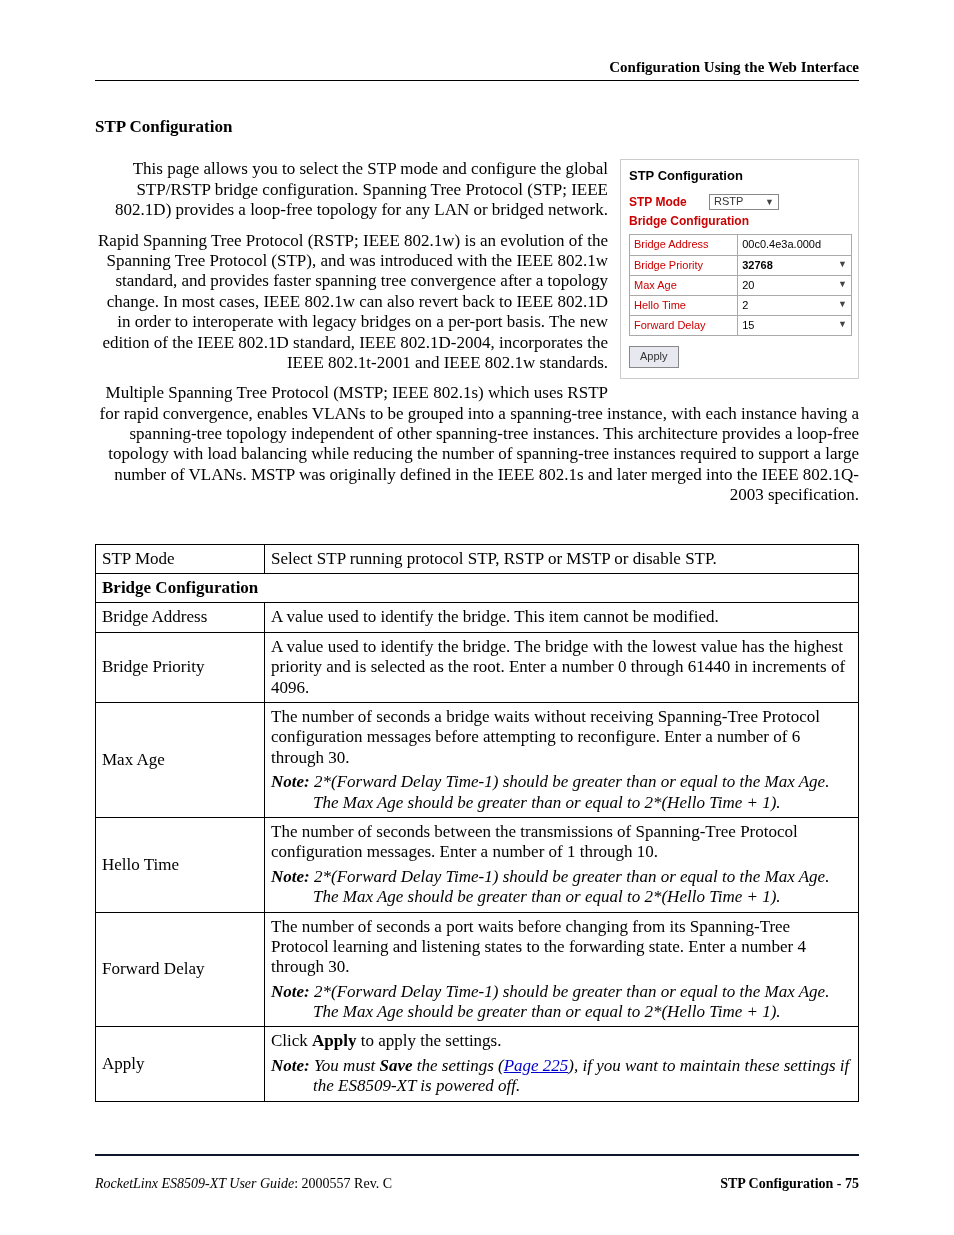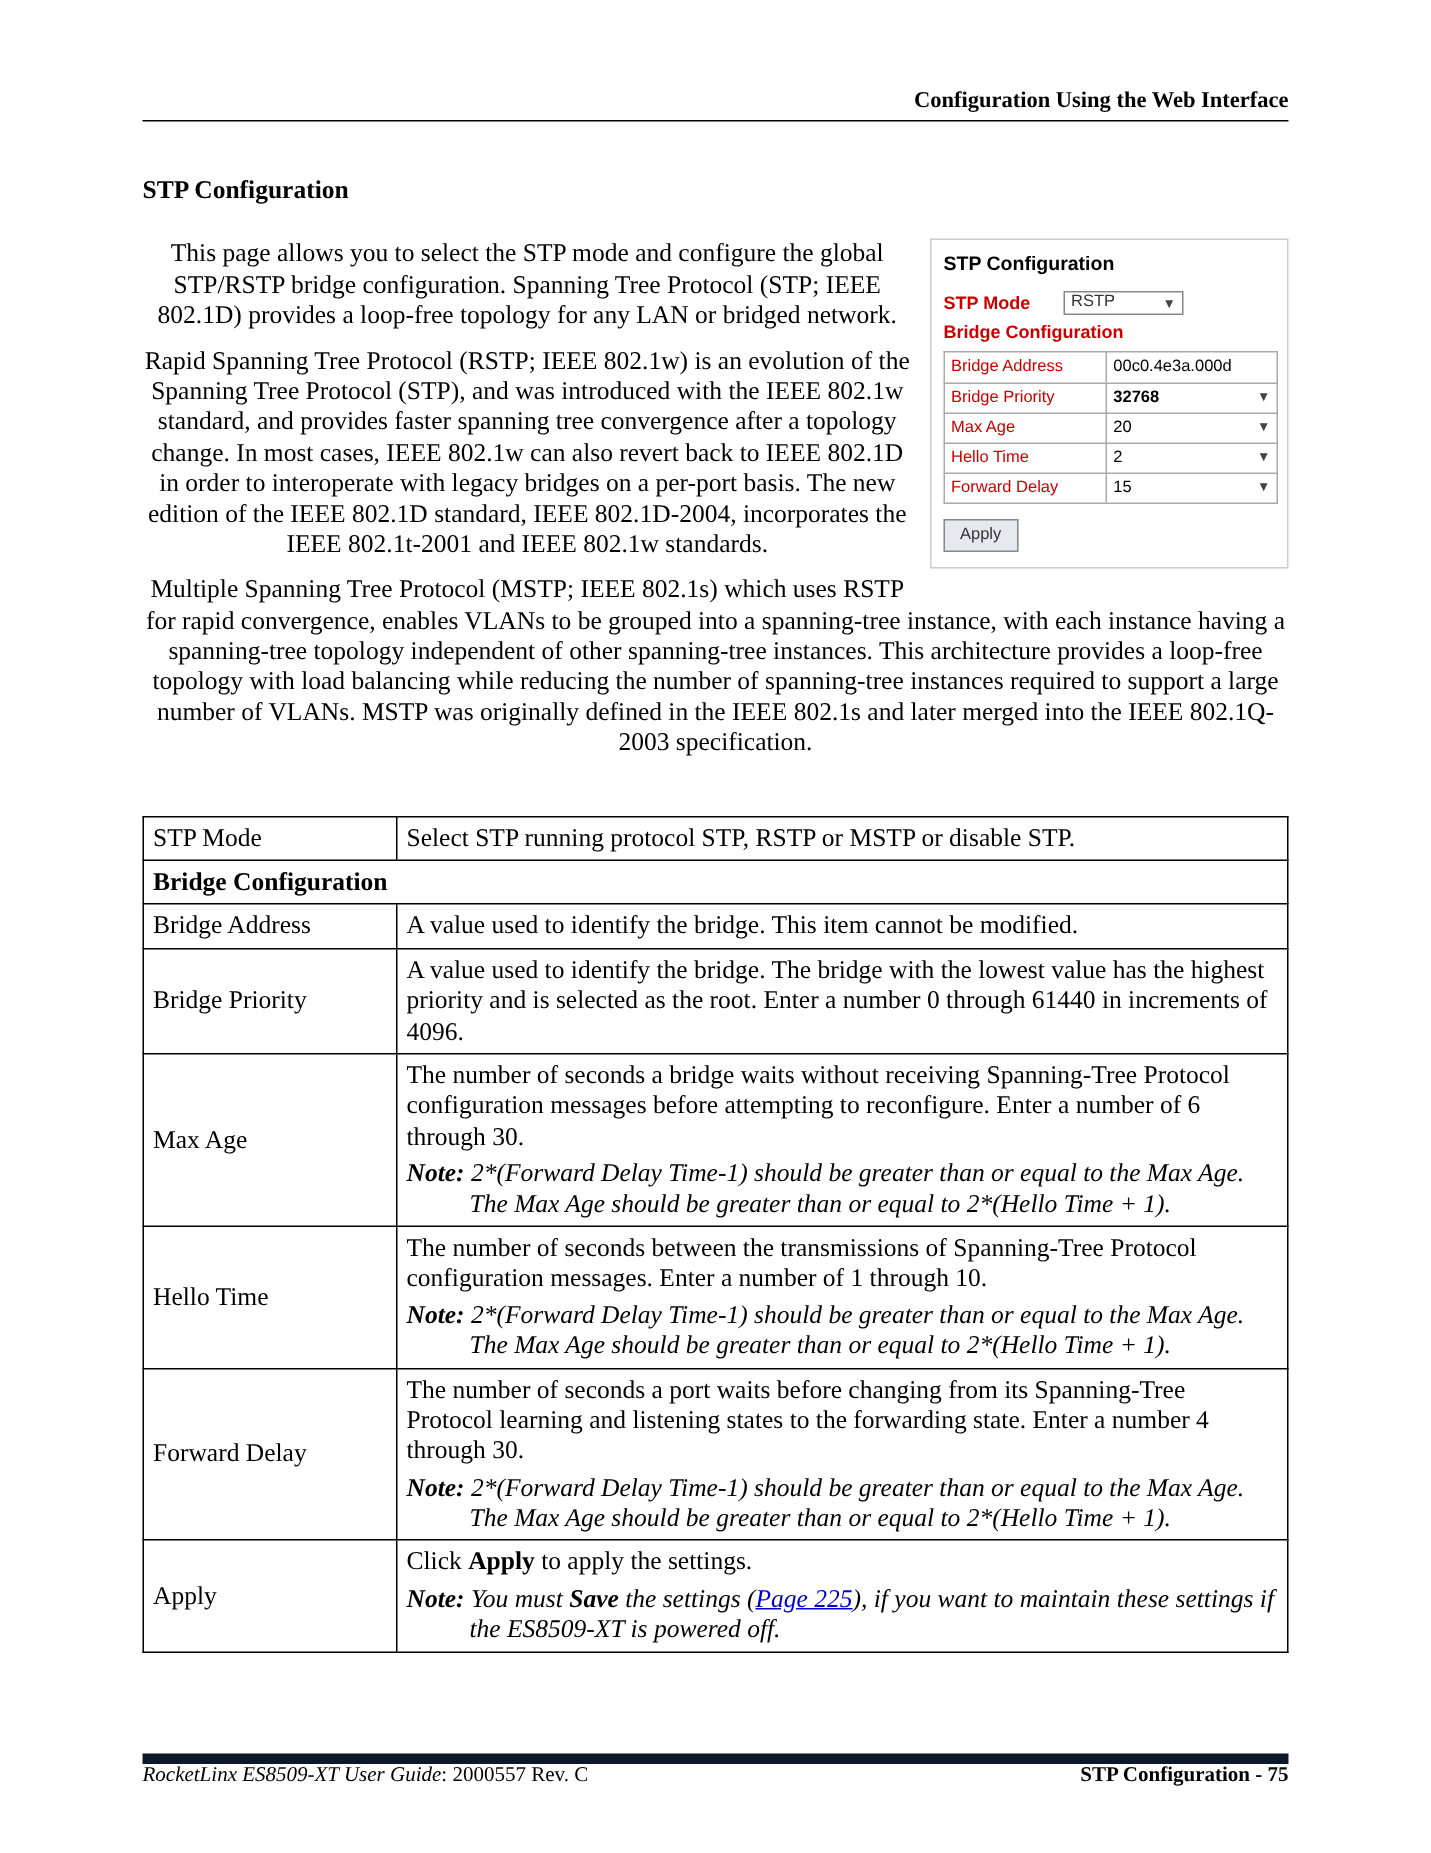--- a/index.html
+++ b/index.html
@@ -42,21 +42,21 @@
   .float-figure .fig-title { color:#000; font-weight:bold; font-size:13px; margin-bottom:10px; }
   .float-figure .row { display:flex; align-items:center; margin-bottom:4px; }
   .float-figure .lbl { color:#c00; font-size:12px; font-weight:bold; width:80px; }
   .float-figure .bridge-hdr { color:#c00; font-size:12px; font-weight:bold; margin:4px 0 6px 0; }
   .float-figure table { border-collapse:collapse; width:100%; }
   .float-figure td { border:1px solid #aaa; padding:3px 4px; color:#c00; font-size:11px; }
   .float-figure td.val { color:#000; }
   .float-figure .inpbox { border:1px solid #888; padding:2px 4px; display:flex; justify-content:space-between; align-items:center; width:120px; height:16px; box-sizing:border-box; font-size:11px; }
   .float-figure .arrow { font-size:9px; color:#444; }
   .float-figure .apply-btn { margin-top:10px; border:1px solid #888; padding:3px 10px; font-size:11px; background:#e8e8f0; display:inline-block; }
-  p.body { margin: 0 0 10px 0; text-align: center; }
+  p.body { margin: 0 0 10px 0; text-align: right; }
   table.main {
     border-collapse: collapse;
     width: 100%;
     margin-top: 28px;
     margin-bottom: 40px;
   }
   table.main td {
     border: 1px solid #000;
     padding: 4px 6px;
     vertical-align: middle;
@@ -66,43 +66,43 @@
   table.main td.section-hdr { font-weight: bold; }
   .note-line { padding-left: 42px; text-indent: -42px; margin-top:4px; }
   .note-label { font-style: italic; font-weight: bold; }
   .note-text { font-style: italic; }
   .link { color: #0000cc; text-decoration: underline; }
   .footer {
     position: absolute;
     bottom: 42px;
     left: 95px;
     right: 95px;
-    border-top: 7px solid #0f172a;
-    padding-top: 0;
+    border-top: 2px solid #0f172a;
+    padding-top: 20px;
     font-size: 14px;
     display: flex;
     justify-content: space-between;
   }
   .footer .left { font-style: italic; }
   .footer .right { font-weight: bold; }
 </style>
 </head>
 <body>
 
 <div class="header-line">
   <span>Configuration Using the Web Interface</span>
 </div>
 
 <h2 class="section-heading">STP Configuration</h2>
 
 <div class="float-figure">
   <div class="fig-title">STP Configuration</div>
   <div class="row">
     <span class="lbl">STP Mode</span>
-    <span class="inpbox" style="width:80px;">
+    <span class="inpbox" style="width:70px;">
       <span>RSTP</span>
       <span class="arrow">▼</span>
     </span>
   </div>
   <div class="bridge-hdr">Bridge Configuration</div>
   <table>
     <tbody>
         <tr>
       <td>Bridge Address</td>
       <td class="val">00c0.4e3a.000d</td>

